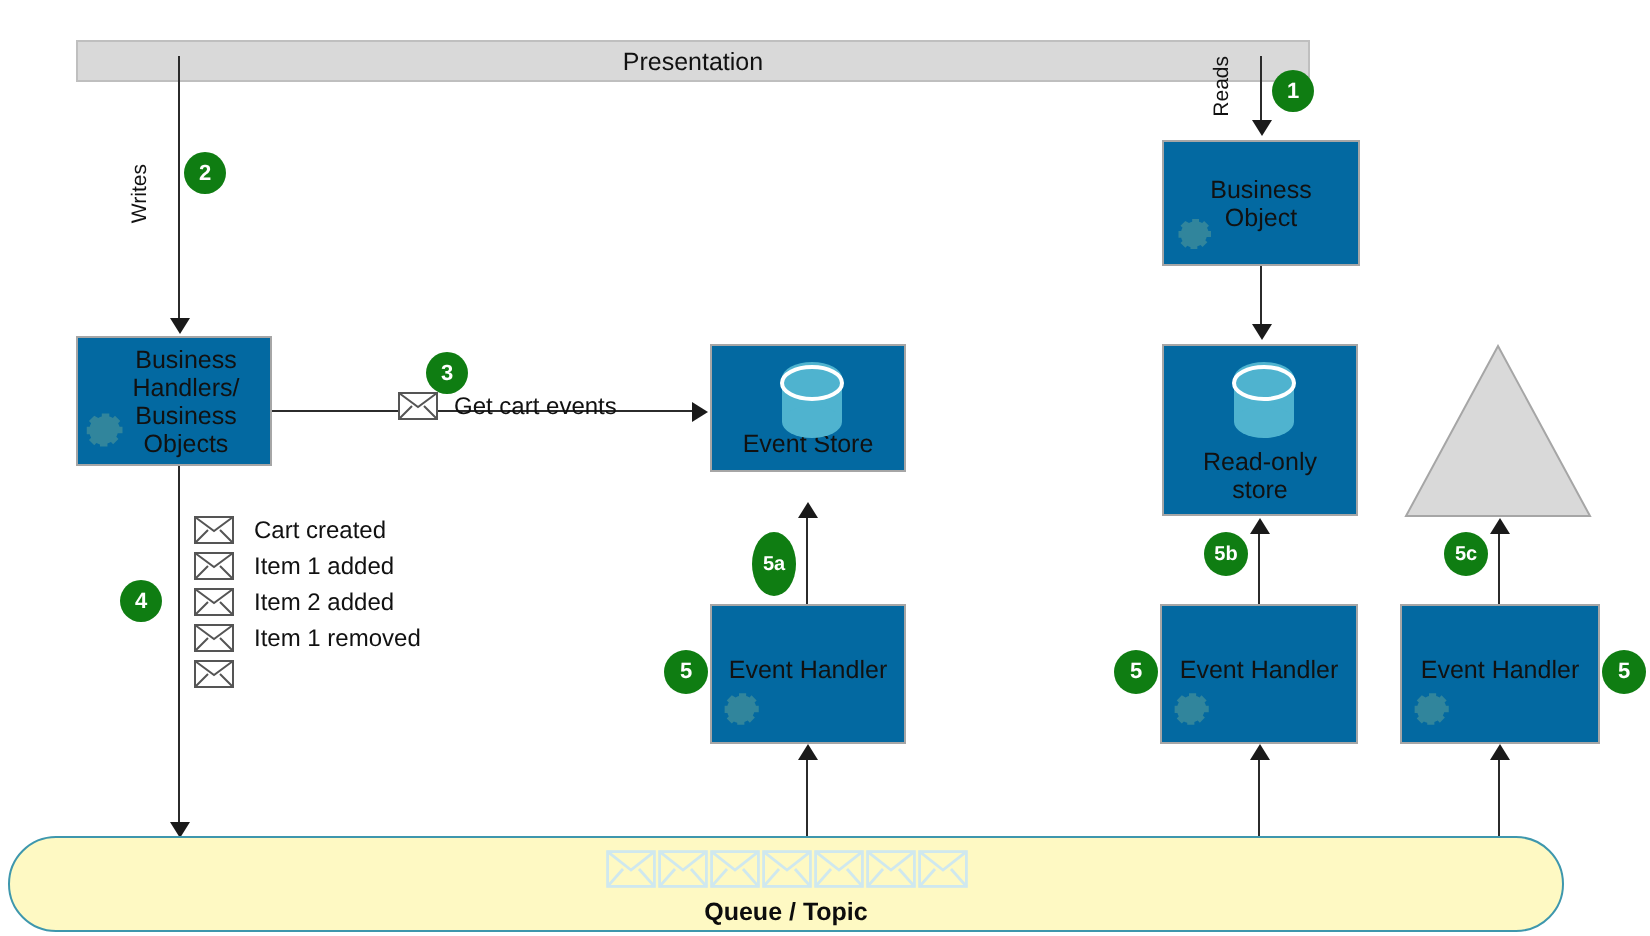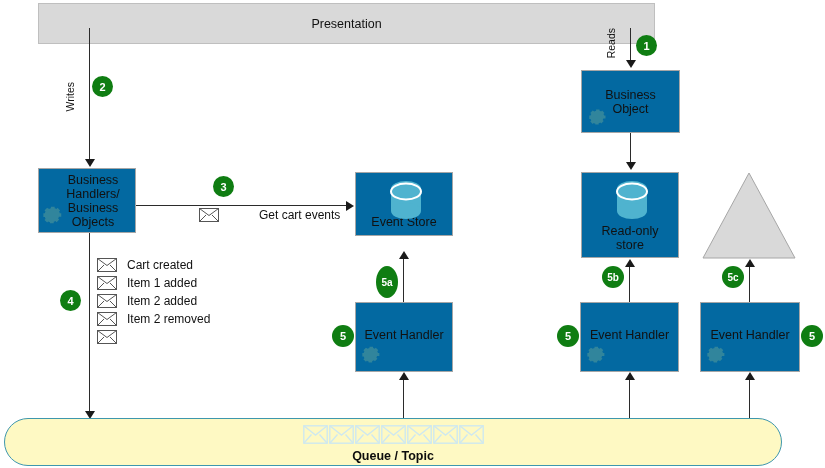--- a/index.html
+++ b/index.html
@@ -162,21 +162,21 @@
     font-size: 12px;
     color: #111111;
   }
   .caption-row .ctxt { margin-left: 8px; }
 </style>
 </head>
 <body>
 
 <div id="canvas">
 
-  <div class="strip" style="left:38px; top:3px; width:617px; height:41px;">
+  <div class="strip" style="left:38px; top:20px; width:617px; height:21px;">
     <span>Presentation</span>
   </div>
 
   <div class="vline" style="left:89px; top:28px; height:133px;"></div>
   <div class="arrow-down" style="left:85px; top:159px;"></div>
   <div class="edge-label" style="left:64px; top:82px;">Writes</div>
   <div class="badge" style="left:92px; top:76px; width:21px; height:21px;">2</div>
 
   <div class="vline" style="left:630px; top:28px; height:34px;"></div>
   <div class="arrow-down" style="left:626px; top:60px;"></div>
@@ -211,21 +211,21 @@
           <path fill="#31859c" d="M12 7.6a4.4 4.4 0 1 0 0 8.8 4.4 4.4 0 0 0 0-8.8zm0 6.6a2.2 2.2 0 1 1 0-4.4 2.2 2.2 0 0 1 0 4.4z"></path>
           <path fill="#31859c" d="M21 10.2h-1.6a7.6 7.6 0 0 0-.8-1.9l1.2-1.2-2.9-2.9-1.2 1.2a7.6 7.6 0 0 0-1.9-.8V3h-4.1v1.6c-.7.2-1.3.4-1.9.8L5.6 4.2 2.7 7.1l1.2 1.2c-.4.6-.6 1.2-.8 1.9H1.5v4.1h1.6c.2.7.4 1.3.8 1.9l-1.2 1.2 2.9 2.9 1.2-1.2c.6.4 1.2.6 1.9.8V21h4.1v-1.6c.7-.2 1.3-.4 1.9-.8l1.2 1.2 2.9-2.9-1.2-1.2c.4-.6.6-1.2.8-1.9H21v-4.1z"></path>
         </svg>
     </span>
   </div>
 
   <div class="hline" style="left:136px; top:205px; width:212px;"></div>
   <div class="arrow-right" style="left:346px; top:201px;"></div>
   <div class="badge" style="left:213px; top:176px; width:21px; height:21px;">3</div>
 
-  <div class="caption-row" style="left:199px; top:208px;gap:32px;">
+  <div class="caption-row" style="left:199px; top:196px;">
     <span class="env-ic">
       <svg width="20" height="14" viewBox="0 0 20 14">
           <rect x="0.5" y="0.5" width="19" height="13" fill="#ffffff" stroke="#555555" stroke-width="1"></rect>
           <path d="M0.5 0.5 L10 7.5 L19.5 0.5 M0.5 13.5 L7 7 M19.5 13.5 L13 7" fill="none" stroke="#555555" stroke-width="1"></path>
         </svg>
     </span>
     <span class="ctxt">Get cart events</span>
   </div>
 
   <div class="vline" style="left:89px; top:233px; height:180px;"></div>
@@ -260,21 +260,21 @@
       </span>
       <span class="etxt">Item 2 added</span>
     </div>
     <div class="evrow">
       <span class="env-ic">
         <svg width="20" height="14" viewBox="0 0 20 14">
             <rect x="0.5" y="0.5" width="19" height="13" fill="#ffffff" stroke="#555555" stroke-width="1"></rect>
             <path d="M0.5 0.5 L10 7.5 L19.5 0.5 M0.5 13.5 L7 7 M19.5 13.5 L13 7" fill="none" stroke="#555555" stroke-width="1"></path>
           </svg>
       </span>
-      <span class="etxt">Item 2 removed</span>
+      <span class="etxt">Item 1 removed</span>
     </div>
     <div class="evrow">
       <span class="env-ic">
         <svg width="20" height="14" viewBox="0 0 20 14">
             <rect x="0.5" y="0.5" width="19" height="13" fill="#ffffff" stroke="#555555" stroke-width="1"></rect>
             <path d="M0.5 0.5 L10 7.5 L19.5 0.5 M0.5 13.5 L7 7 M19.5 13.5 L13 7" fill="none" stroke="#555555" stroke-width="1"></path>
           </svg>
       </span>
     </div>
   </div>

